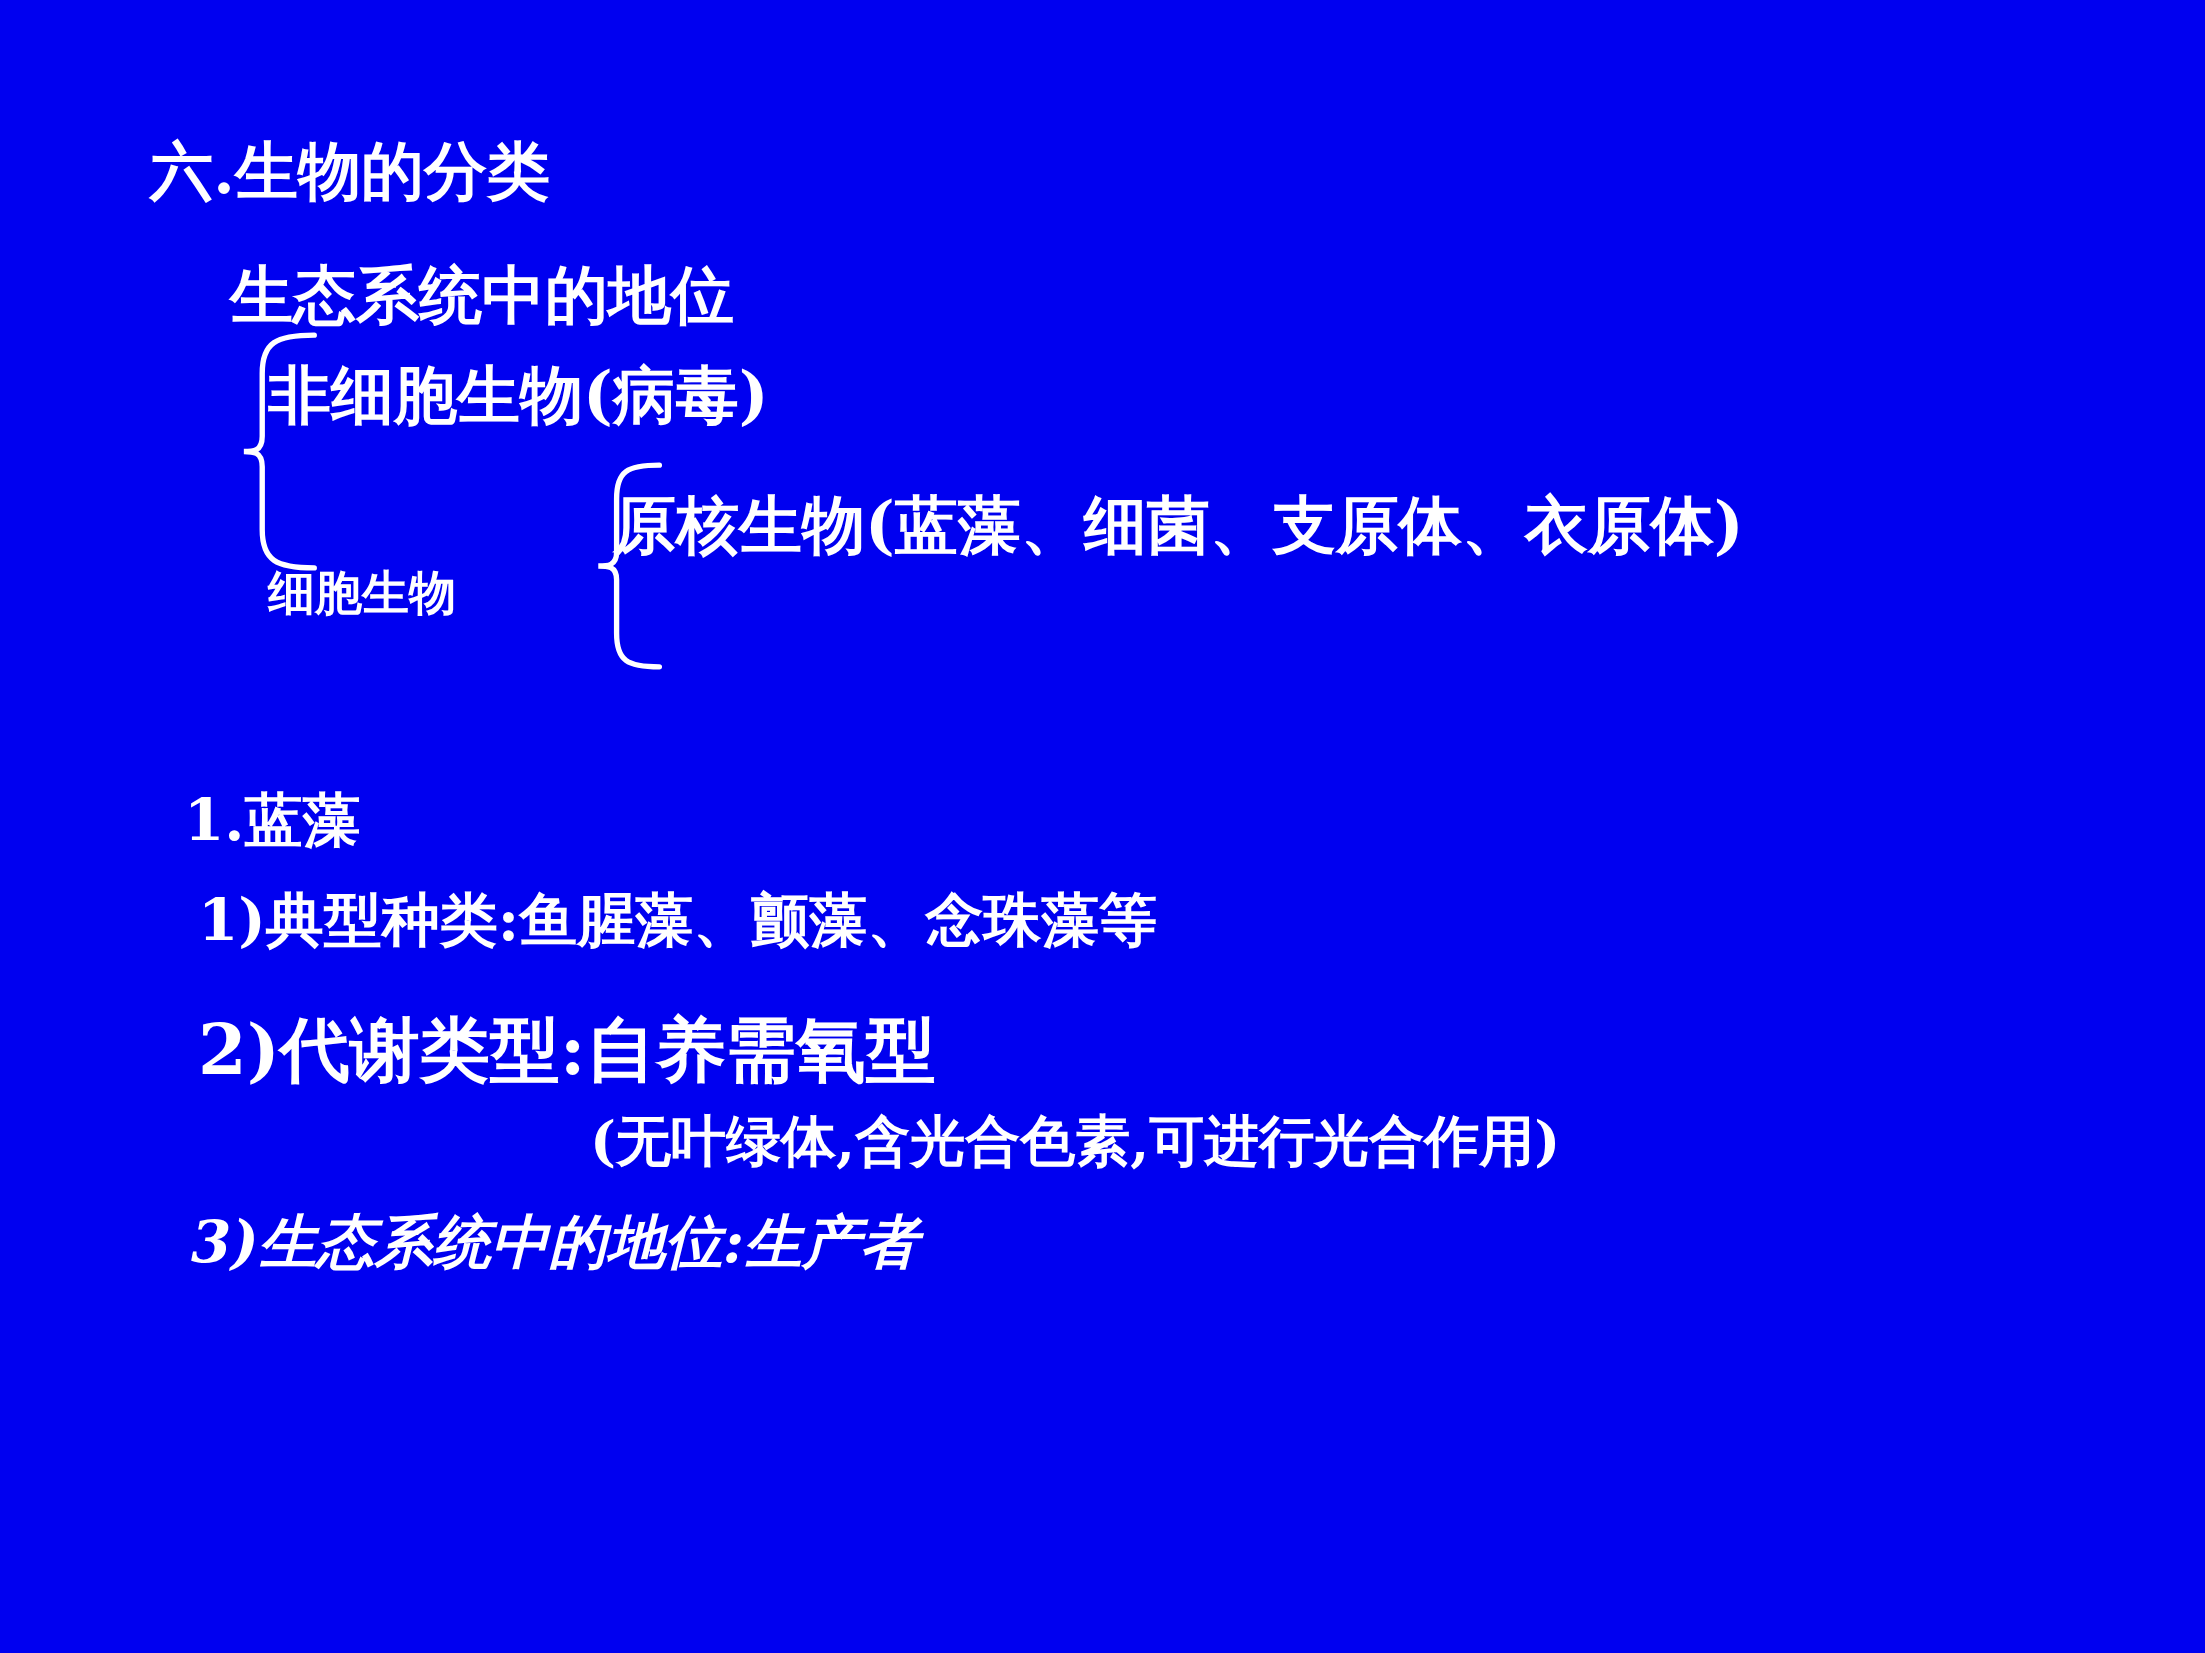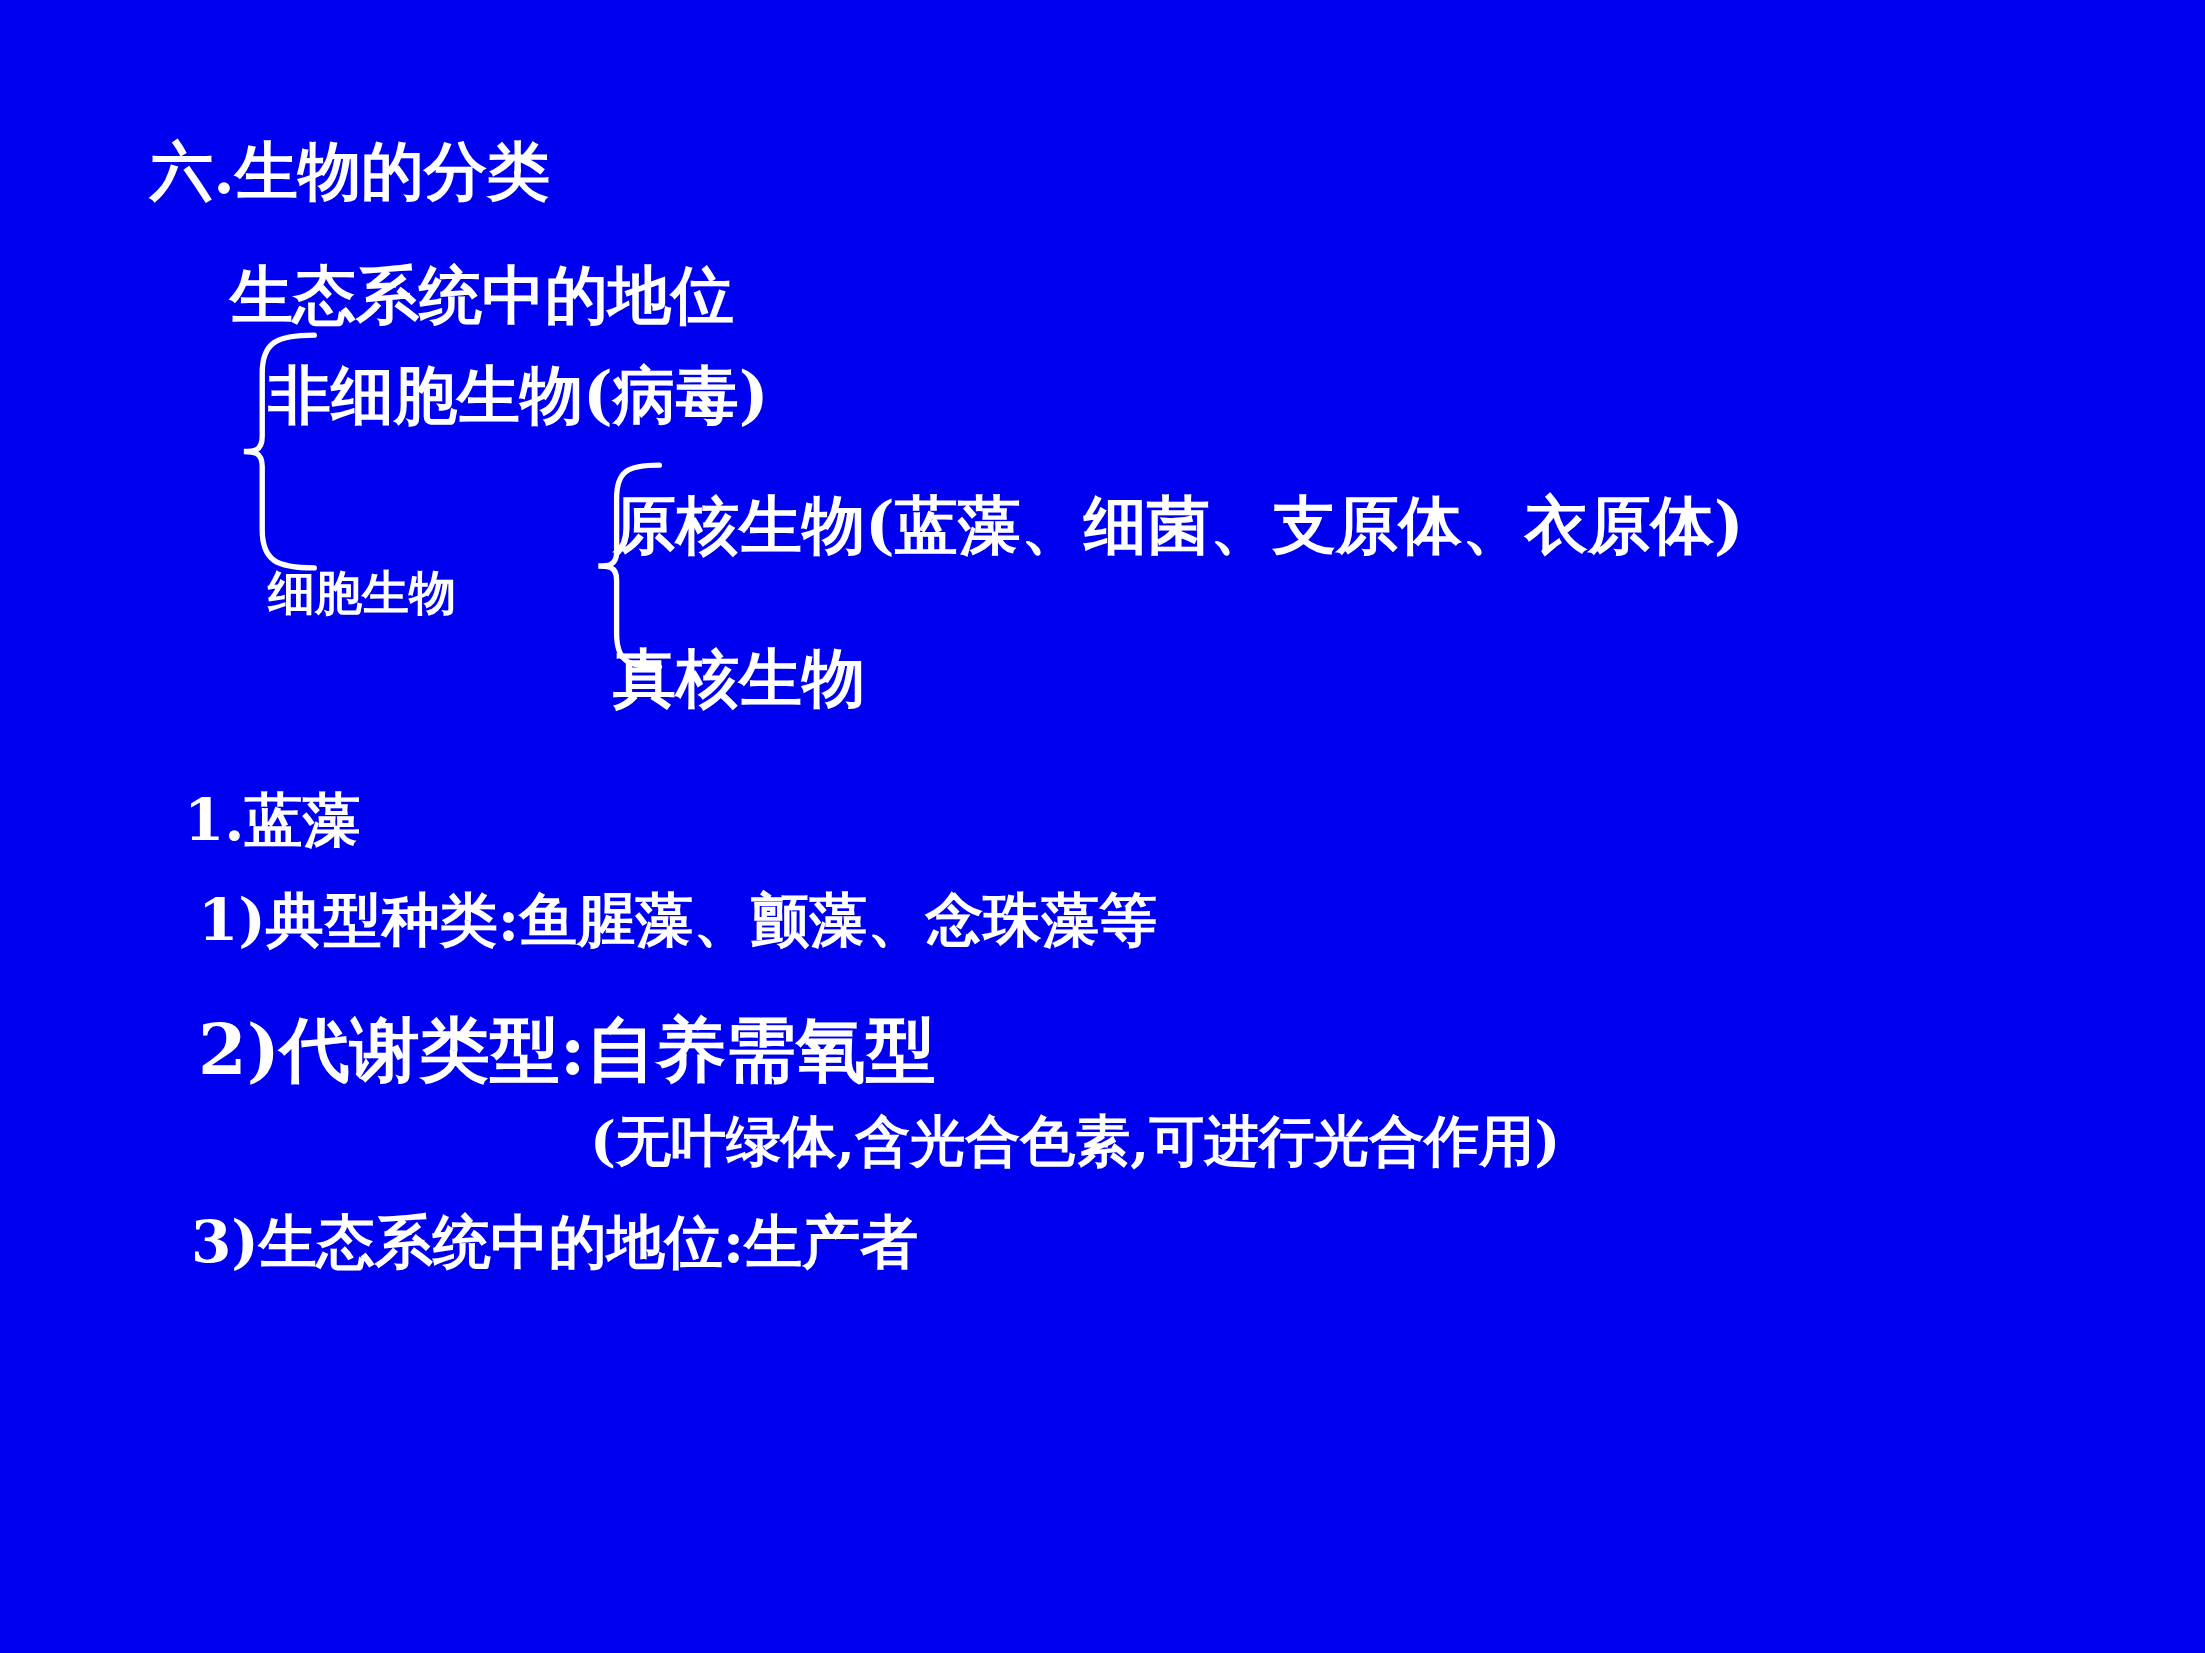--- a/index.html
+++ b/index.html
@@ -76,20 +76,21 @@
   }
   #item1b2 {
     left: 590px;
     top: 1072px;
     font-size: 55px;
   }
   #item1c {
     left: 191px;
     top: 1172px;
     font-size: 58px;
+    font-style: italic;
   }
   .brace {
     position: absolute;
   }
   .brace svg {
     display: block;
   }
   #brace-outer {
     left: 230px;
     top: 329px;
@@ -119,21 +120,20 @@
   <div class="txt" id="cellorg">细胞生物</div>
 
   <div class="brace" id="brace-inner">
     <svg width="84" height="214" viewBox="0 0 110 280" fill="none" xmlns="http://www.w3.org/2000/svg">
       <path d="M100 8 C 58 8, 44 16, 44 52 L 44 122 C 44 140, 32 140, 20 140 C 32 140, 44 140, 44 158 L 44 228 C 44 264, 58 272, 100 272" stroke="#ffffff" stroke-width="7" fill="none" stroke-linecap="round"></path>
     </svg>
   </div>
 
   <div class="txt" id="prokaryote">原核生物(蓝藻、细菌、支原体、衣原体)</div>
 
-  <div class="txt" id="eukaryote">真核生物</div>
 
   <div class="txt" id="item1">1.蓝藻</div>
 
   <div class="txt" id="item1a">1)典型种类:鱼腥藻、颤藻、念珠藻等</div>
 
   <div class="txt" id="item1b">2)代谢类型:自养需氧型</div>
 
   <div class="txt" id="item1b2">(无叶绿体,含光合色素,可进行光合作用)</div>
 
   <div class="txt" id="item1c">3)生态系统中的地位:生产者</div>

